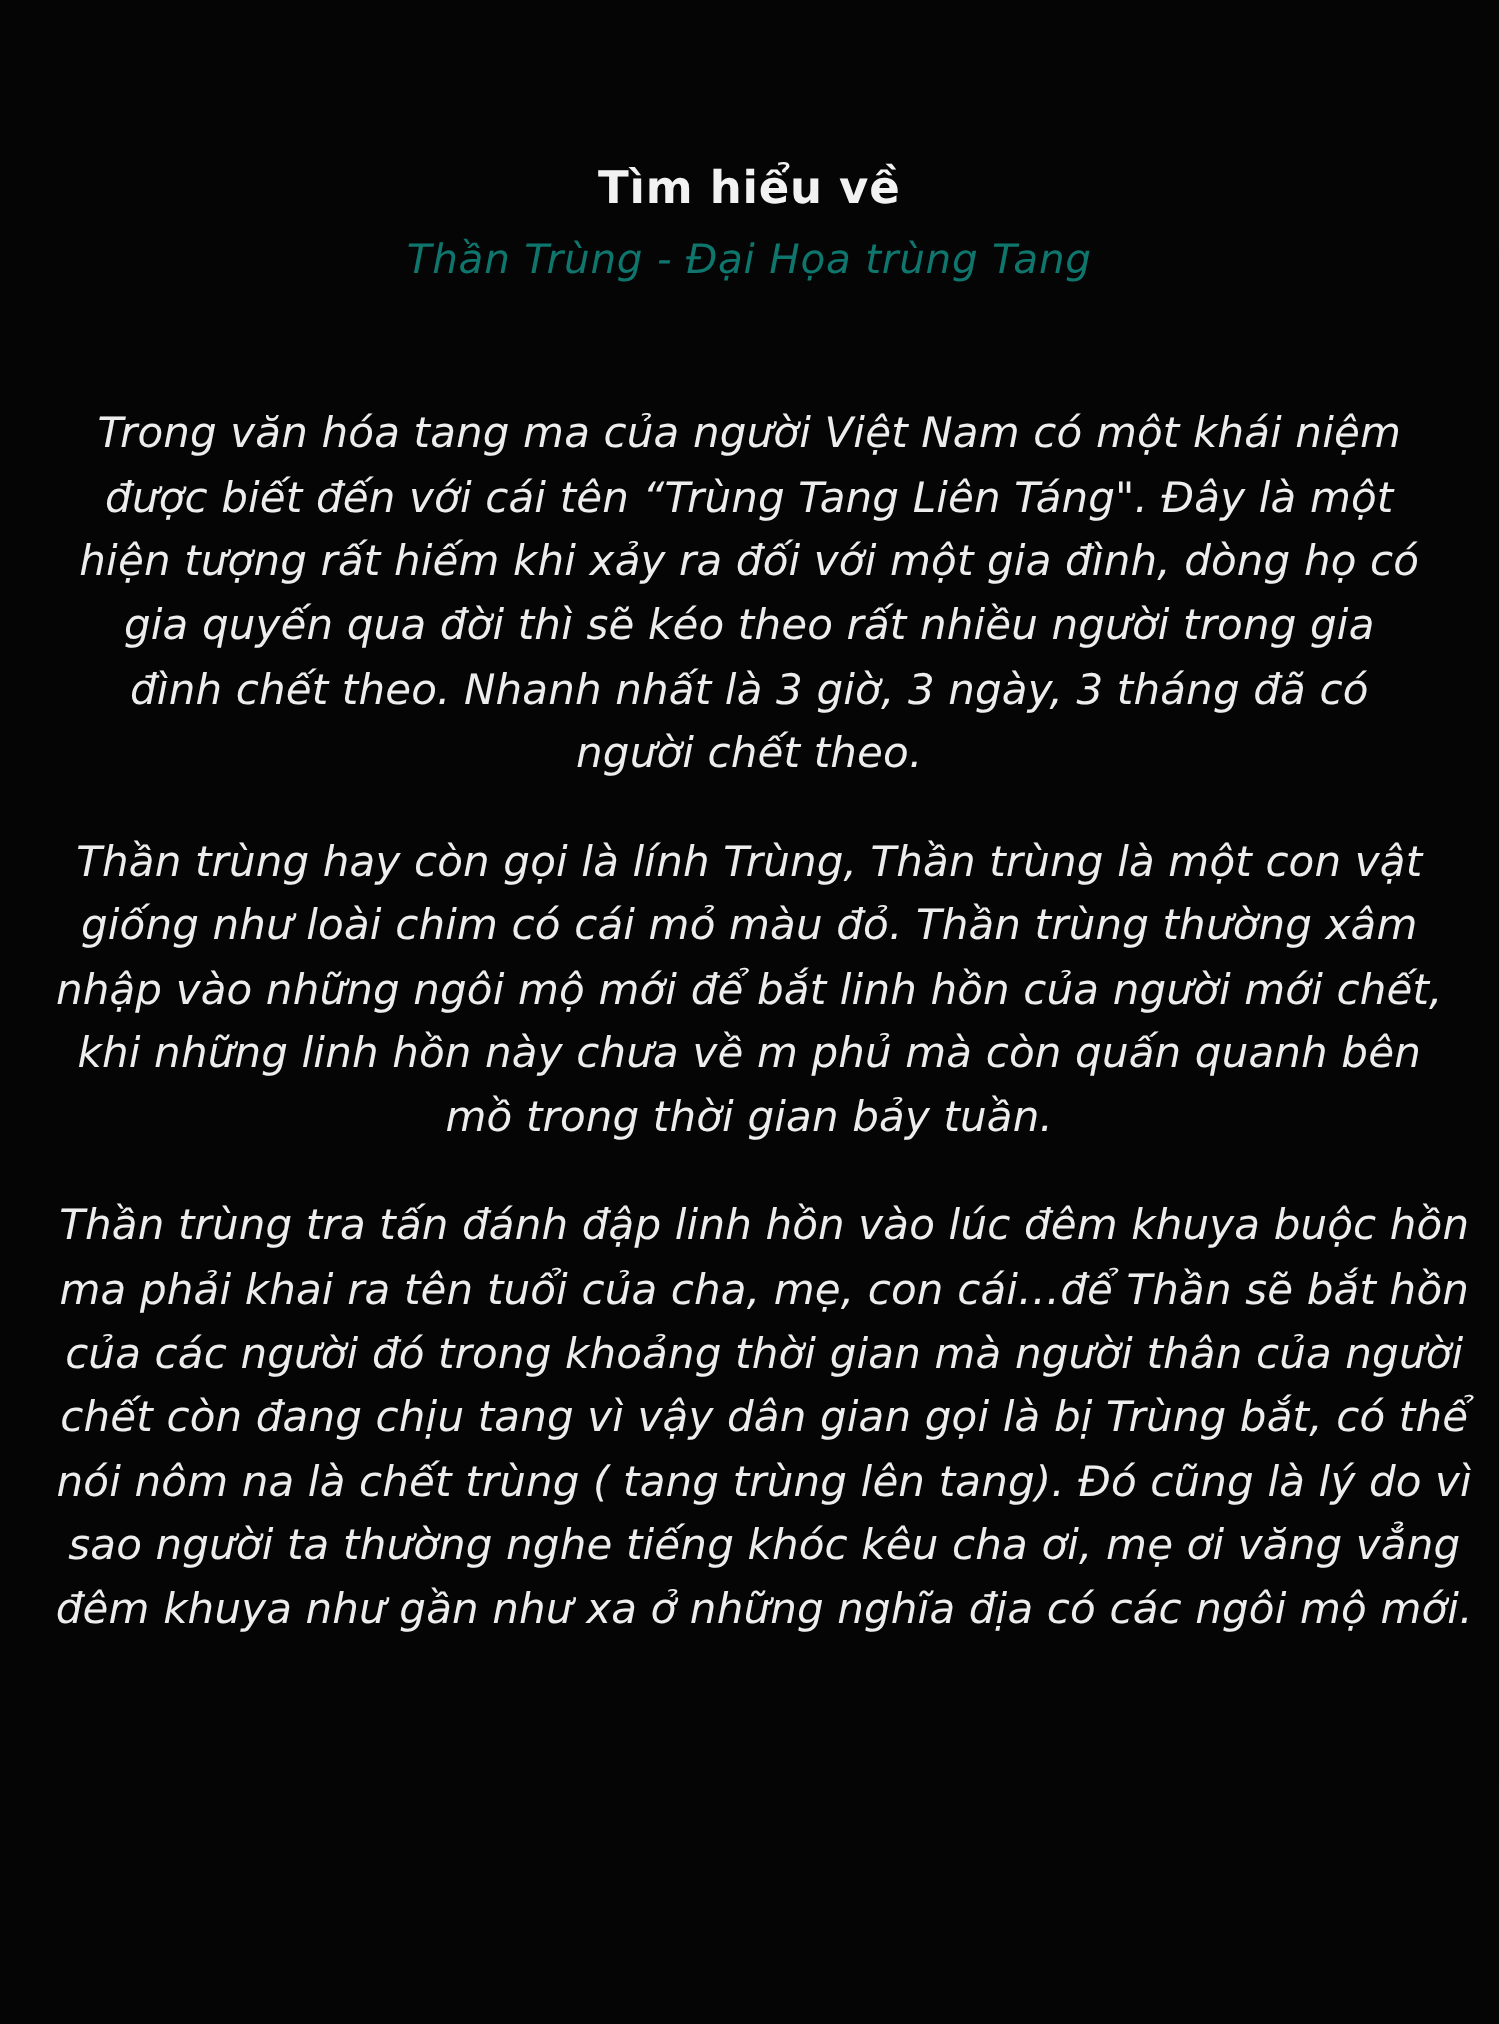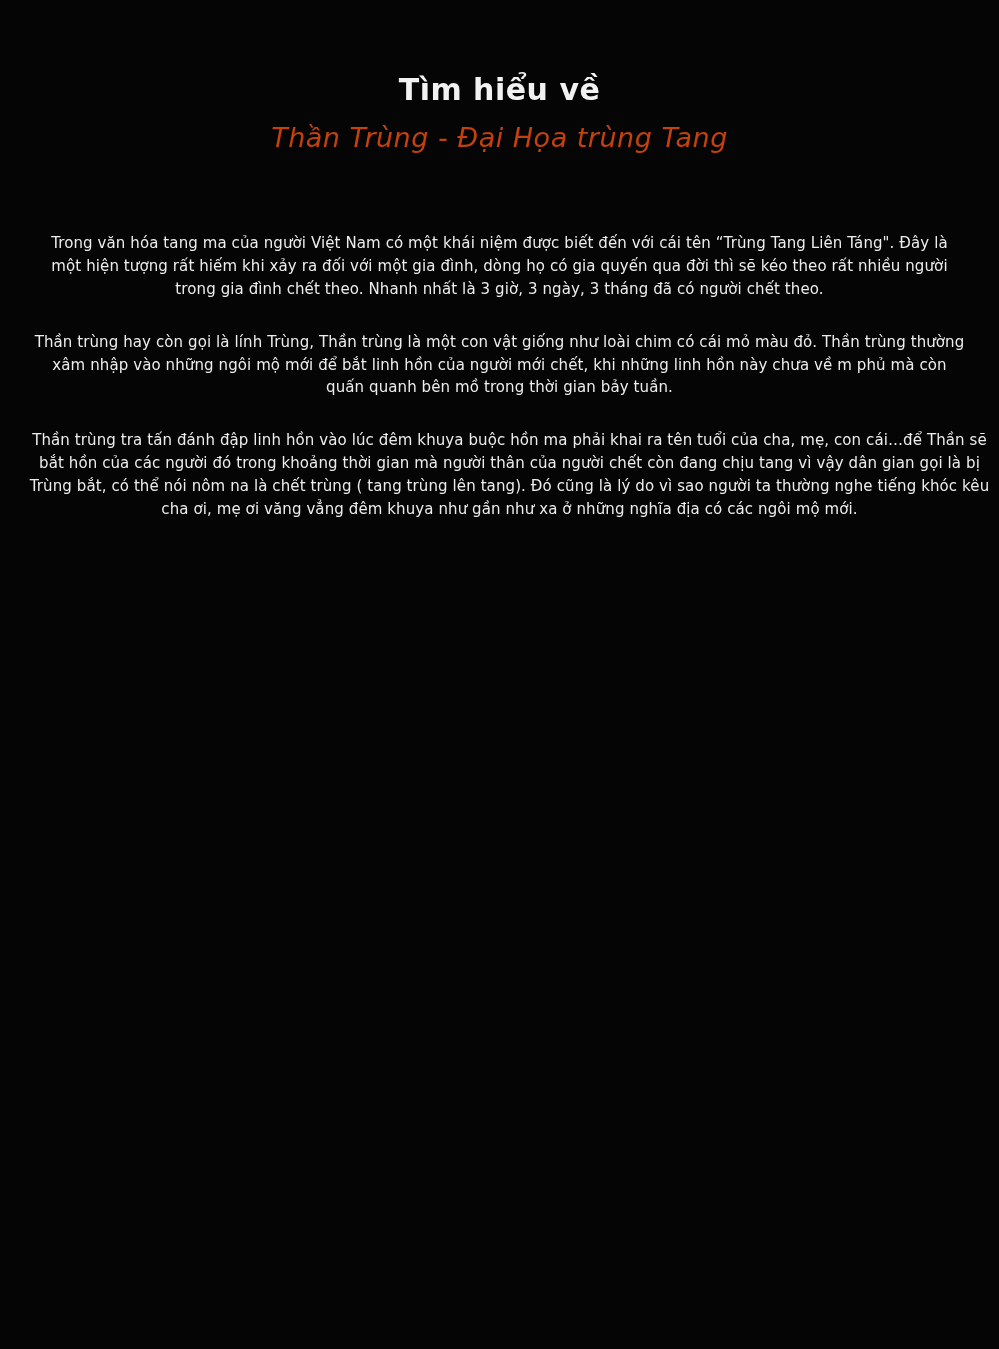--- a/index.html
+++ b/index.html
@@ -15,56 +15,57 @@
     color: #e8e8e8;
   }
   .page {
     position: relative;
     width: 999px;
     height: 1349px;
     background: #050505;
     box-sizing: border-box;
   }
   .header {
-    padding-top: 72px;
+    padding-top: 108px;
     text-align: center;
   }
   .title-main {
     font-family: "DejaVu Sans", sans-serif;
     font-weight: bold;
     font-size: 30px;
     letter-spacing: 0.5px;
     color: #f2f2f2;
     line-height: 1.2;
     margin: 0;
   }
   .title-sub {
     font-family: "DejaVu Sans", sans-serif;
     font-style: italic;
     font-weight: normal;
     font-size: 27px;
-    color: #c2410c;
+    color: #0f766e;
     line-height: 1.2;
     margin: 14px 0 0 0;
     letter-spacing: 0.5px;
   }
   .body-text {
     margin: 0 auto;
     padding-top: 78px;
     width: 940px;
     text-align: center;
   }
   .para {
     font-family: "DejaVu Sans", sans-serif;
-    font-size: 15px;
+    font-size: 28px;
     line-height: 1.52;
     color: #ededed;
     margin: 0 0 30px 0;
     text-align: center;
     letter-spacing: 0.1px;
+    font-style: italic;
   }
   .para:last-child {
     margin-bottom: 0;
   }
   .p1 { width: 900px; margin-left: auto; margin-right: auto; }
   .p2 { width: 930px; margin-left: auto; margin-right: auto; }
   .p3 { width: 960px; margin-left: auto; margin-right: auto; }
   .p4 { width: 940px; margin-left: auto; margin-right: auto; }
 </style>
 </head>

